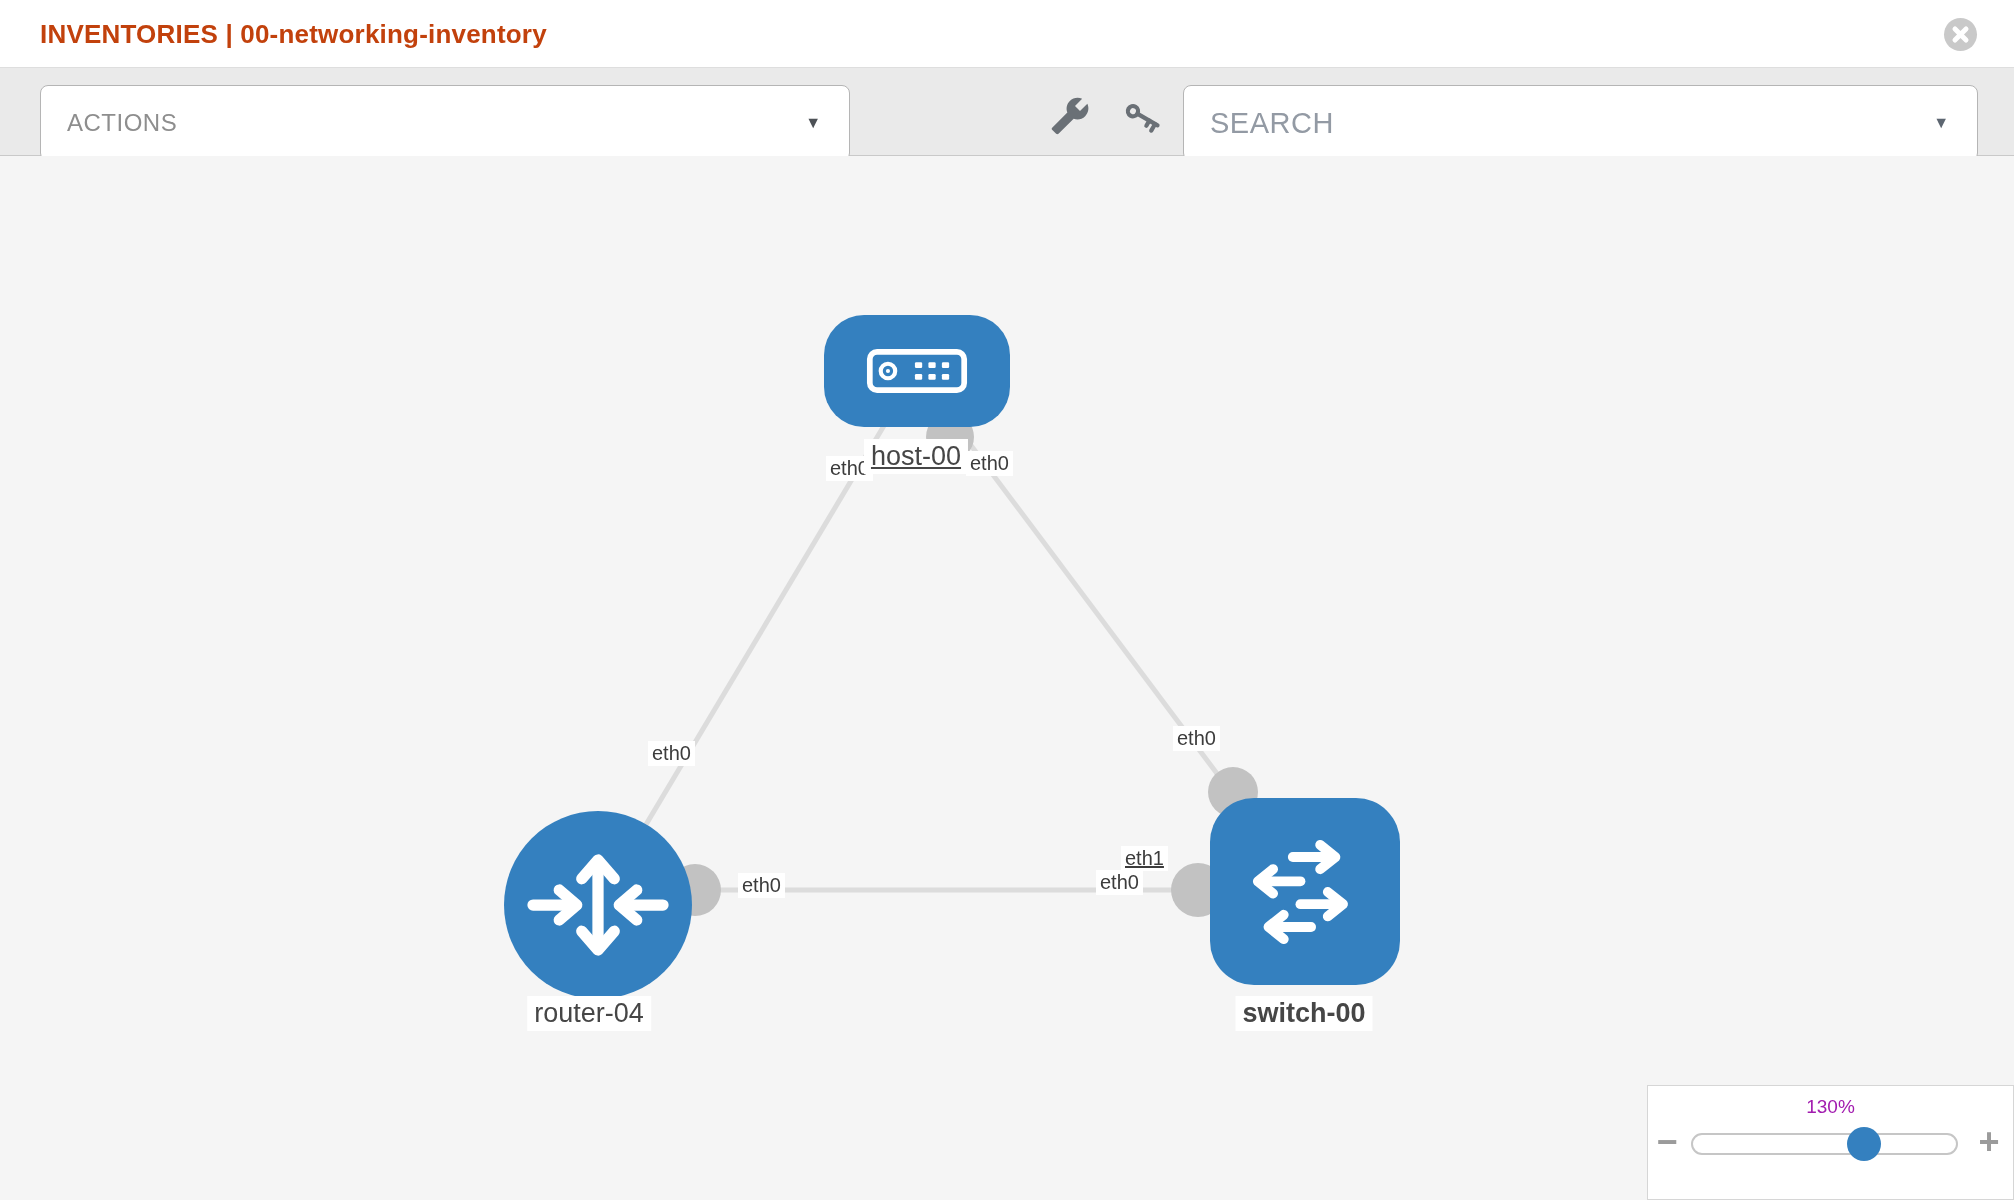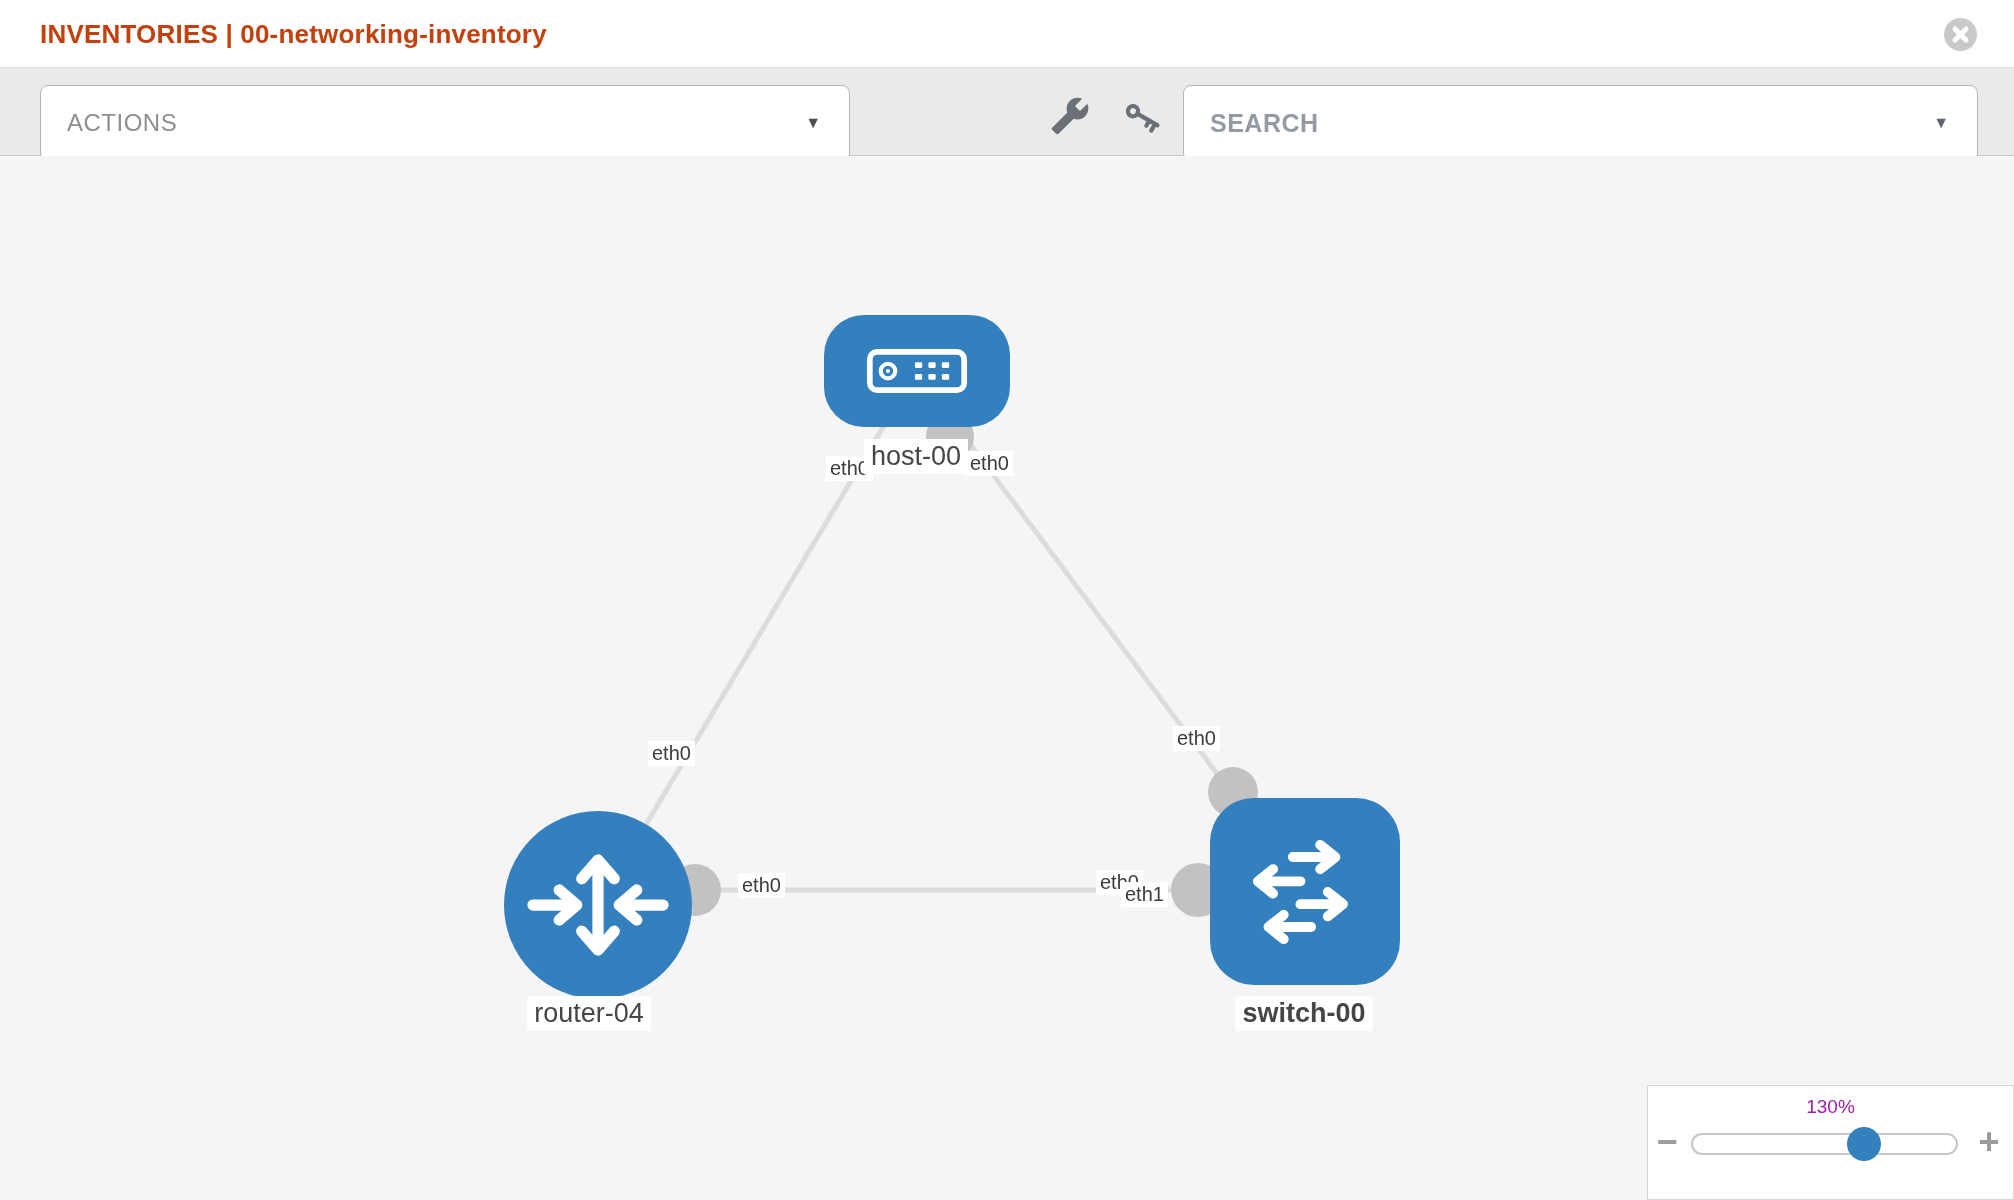--- a/index.html
+++ b/index.html
@@ -30,21 +30,21 @@
     background:#eaeaea; border-bottom:1px solid #c9c9c9;
   }
   .select-box {
     position:absolute; top:17px; height:76px; background:#fff;
     border:1px solid #b5b5b5; border-radius:8px;
     display:flex; align-items:center; padding:0 28px 0 26px;
   }
   .actions-box { left:40px;  width:810px; }
   .search-box  { left:1183px; width:795px; }
   .select-text { font-size:24px; color:#8e8e8e; letter-spacing:0.5px; flex:1; }
-  .search-text { color:#939aa4; font-size:25px;font-weight:bold; }
+  .search-text { color:#939aa4; font-size:29px; }
   .caret { font-size:16px; color:#4d5156; }
   .search-box .caret { color:#5d6671; }
   .tool-icon { position:absolute; top:28px; width:40px; height:40px; }
   .wrench { left:1050px; }
   .key    { left:1122px; top:30px; }
 
   
   .canvas {
     position:absolute; left:0; top:156px; width:2014px; height:1044px;
     background:#f5f5f5;
@@ -193,23 +193,23 @@
         </g>
       </svg>
     </div>
 
     <span class="iface-label" style="left:826px;  top:300px;">eth0</span>
     <span class="iface-label" style="left:966px;  top:295px;">eth0</span>
     <span class="iface-label" style="left:648px;  top:585px;">eth0</span>
     <span class="iface-label" style="left:1173px; top:570px;">eth0</span>
     <span class="iface-label" style="left:738px;  top:717px;">eth0</span>
     <span class="iface-label" style="left:1096px; top:714px;">eth0</span>
-    <span class="iface-label" style="left:1121px; top:726px;">eth1</span>
-
-    <span class="node-label" style="left:916px;  top:283px;">host-00</span>
+    <span class="iface-label" style="left:1121px; top:690px;text-decoration:underline;">eth1</span>
+
+    <span class="node-label" style="left:916px;  top:283px;text-decoration:underline;">host-00</span>
     <span class="node-label" style="left:589px;  top:840px;">router-04</span>
     <span class="node-label" style="left:1304px; top:840px;font-weight:bold;">switch-00</span>
   </div>
 
   <div class="zoom-panel">
     <div class="zoom-value">130%</div>
     <div class="zoom-minus">−</div>
     <div class="zoom-track"></div>
     <div class="zoom-knob"></div>
     <div class="zoom-plus">+</div>

